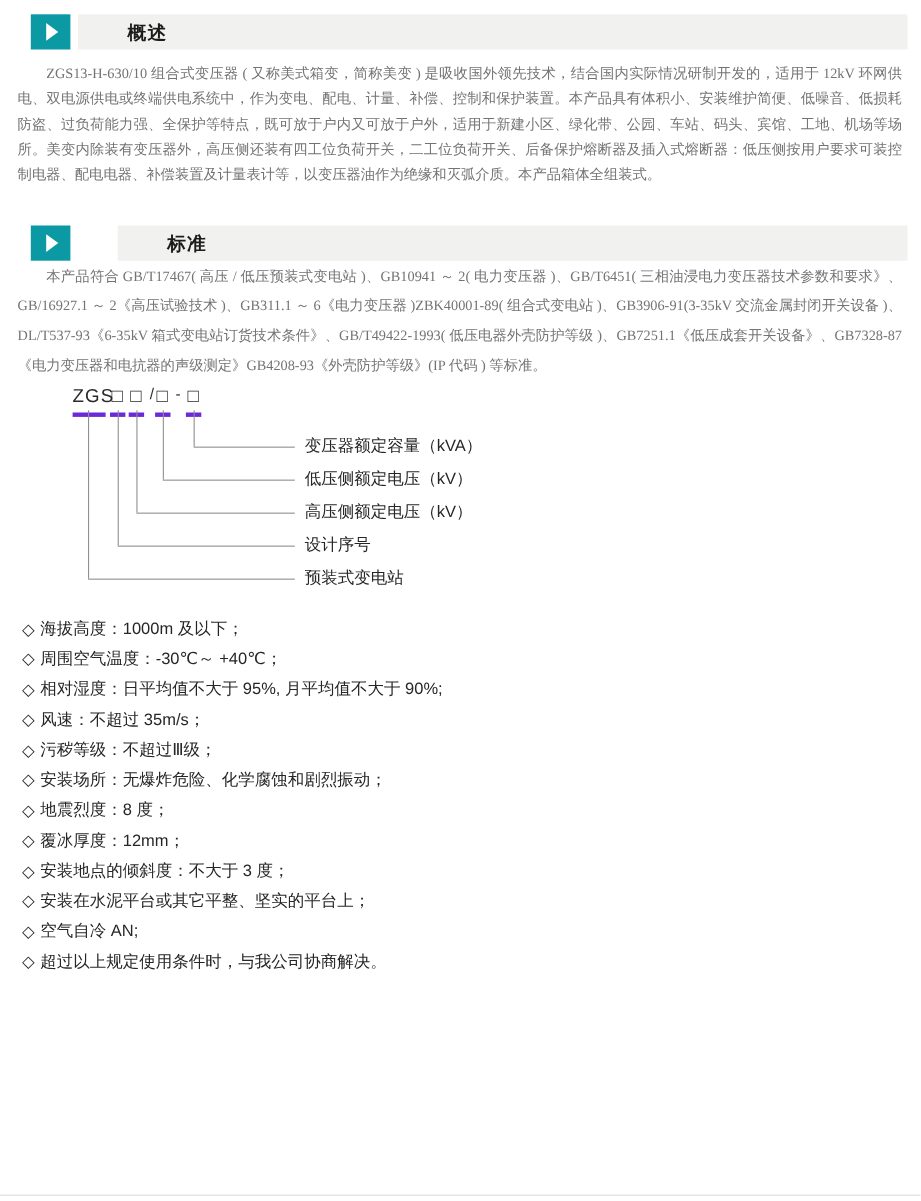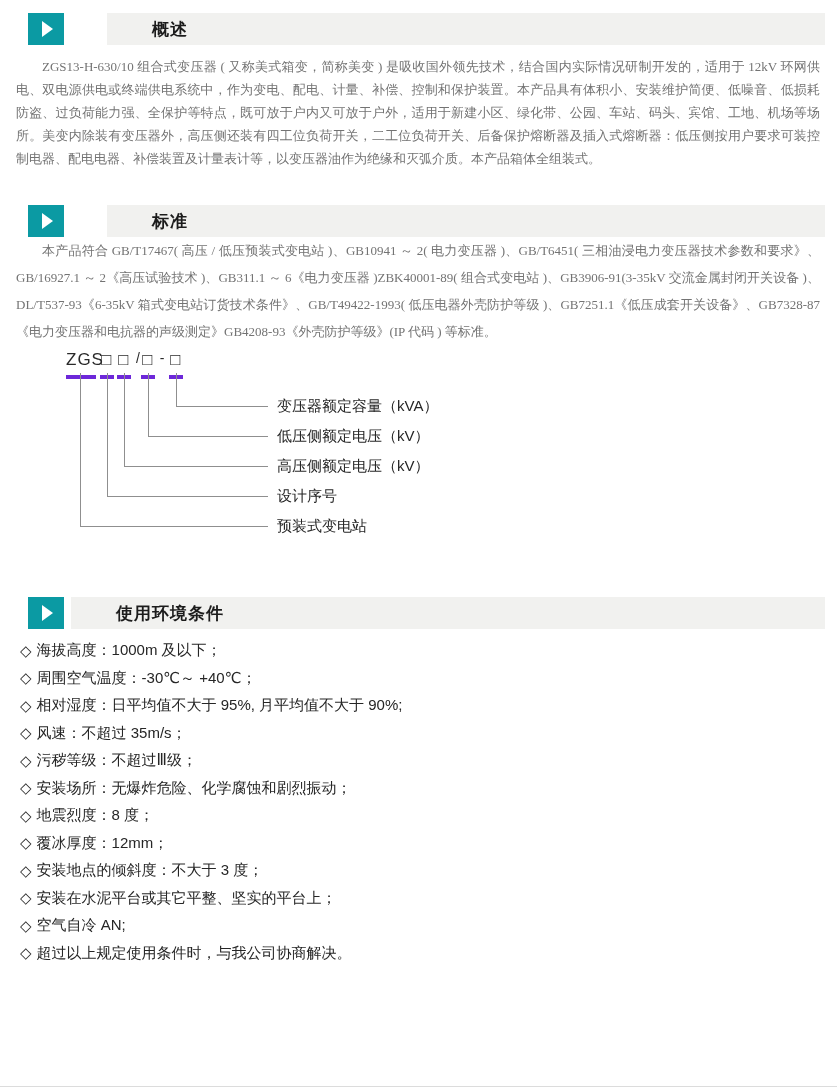--- a/index.html
+++ b/index.html
@@ -26,21 +26,21 @@
     border-bottom:8px solid transparent;
     margin-left:3px;
   }
   .sec-bar {
     flex:1; margin-left:7px;
     background:#f1f1ef;
     display:flex; align-items:center;
     padding-left:45px;
   }
   .sec-title { font-size:17px; font-weight:700; color:#1c1c1c; letter-spacing:1px; }
-  .m-top1 { margin-top:13px;gap:36px; }
+  .m-top1 { margin-top:13px; }
   .m-top2 { margin-top:35px;gap:36px; }
   .m-top3 { margin-top:51px; }
   .m-top4 { margin-top:47px; }
   
   .para {
     margin:0 17px 0 16px;
     font-size:13px;
     text-align:justify;
     text-indent:2em;
     color:#737373;
@@ -147,28 +147,20 @@
     <div class="hline h4"></div>
     <div class="hline h5"></div>
 
     <span class="dg-label l1">变压器额定容量（kVA）</span>
     <span class="dg-label l2">低压侧额定电压（kV）</span>
     <span class="dg-label l3">高压侧额定电压（kV）</span>
     <span class="dg-label l4">设计序号</span>
     <span class="dg-label l5">预装式变电站</span>
   </div>
 
-  <div class="sec-header m-top4">
-    <div class="sec-icon">
-        <div class="tri"></div>
-      </div>
-    <div class="sec-bar">
-      <span class="sec-title">使用环境条件</span>
-    </div>
-  </div>
 
   <ul class="env-list">
     <li>
         <span class="diamond">◇</span>
         <span>海拔高度：1000m 及以下；</span>
       </li>
     <li>
         <span class="diamond">◇</span>
         <span>周围空气温度：-30℃～ +40℃；</span>
       </li>

